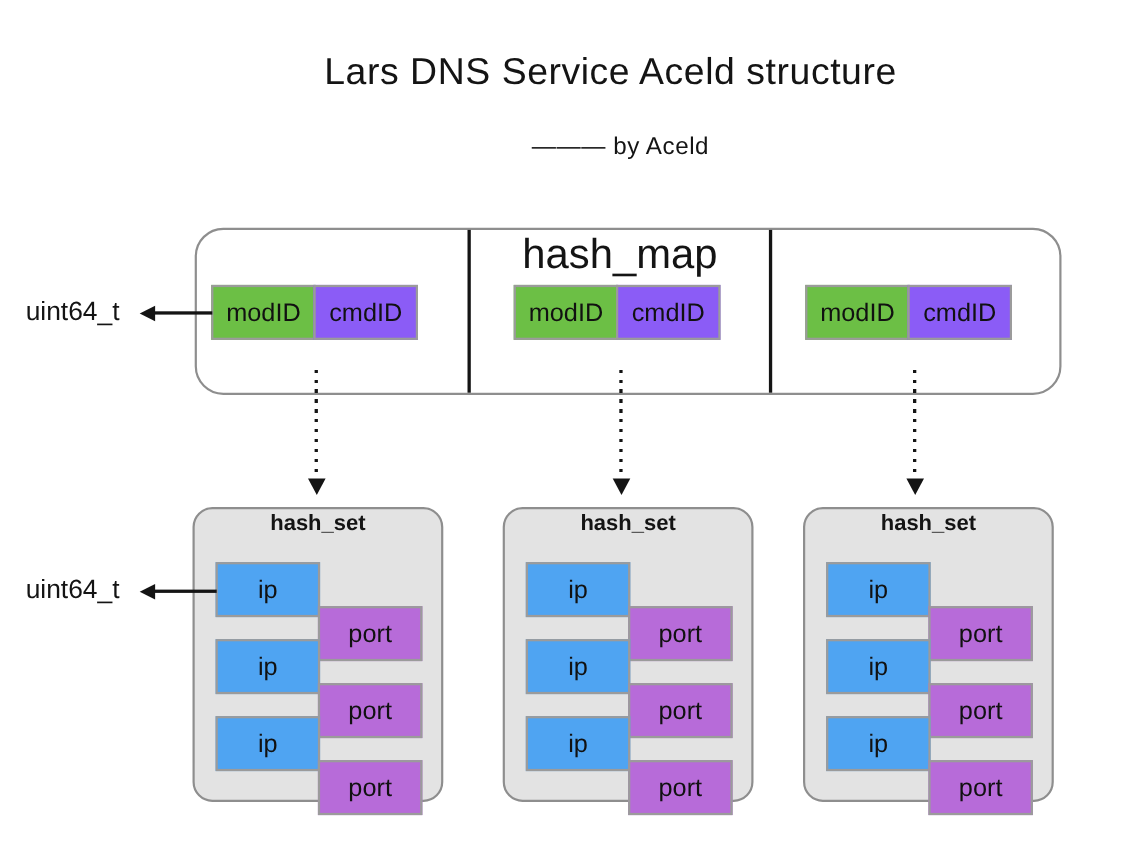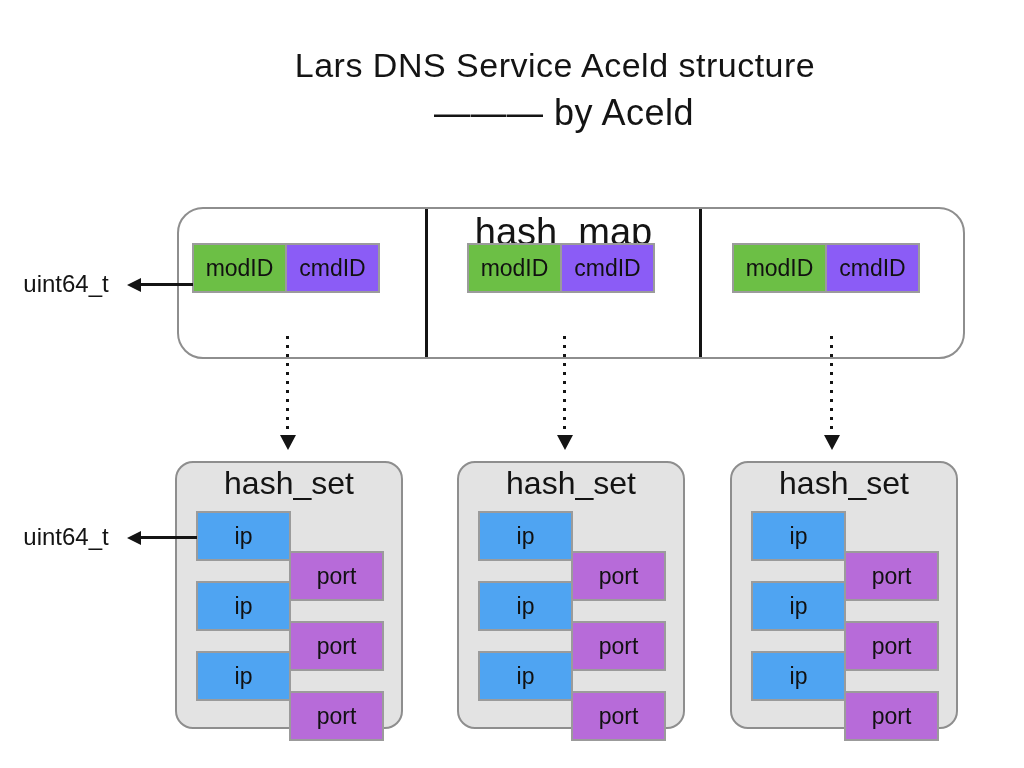--- a/index.html
+++ b/index.html
@@ -4,34 +4,34 @@
 <style>
   html,body{margin:0;padding:0;background:#ffffff;}
   .canvas{
     position:relative;width:1024px;height:768px;background:#ffffff;
     font-family:"Liberation Sans","DejaVu Sans",sans-serif;color:#141414;
     overflow:hidden;
   }
   
   .title{position:absolute;left:120px;top:42px;width:870px;text-align:center;}
   .title-line1{font-size:34px;line-height:47px;letter-spacing:.5px;}
-  .title-line2{font-size:36px;line-height:47px;text-indent:18px;letter-spacing:.5px;}
+  .title-line2{font-size:22px;line-height:47px;text-indent:18px;letter-spacing:.5px;margin-top:20px;}
   
   .uint-label{position:absolute;left:0;width:132px;text-align:center;font-size:24px;line-height:36px;}
   .harrow-line{position:absolute;height:3px;background:#141414;z-index:5;}
   .arrowhead-left{position:absolute;width:0;height:0;z-index:5;
     border-top:7px solid transparent;border-bottom:7px solid transparent;border-right:14px solid #141414;}
   
   .hashmap{
     position:absolute;left:177px;top:207px;width:784px;height:148px;
     background:#ffffff;border:2px solid #8e8e8e;border-radius:26px;
   }
   .vdivider{position:absolute;top:0;width:3px;height:100%;background:#141414;}
   .hm-label{position:absolute;left:249px;top:2px;width:271px;text-align:center;font-size:38px;}
-  .pair{position:absolute;top:34px;display:flex;}
+  .pair{position:absolute;top:50px;display:flex;}
   .cellbox{
     width:91px;height:46px;border:2px solid #9b9b9b;
     display:flex;align-items:center;justify-content:center;
     font-size:23px;color:#111111;
   }
   .cellbox + .cellbox{margin-left:-2px;}
   .mod{background:#6cbf45;}
   .cmd{background:#8b5cf6;}
   
   .dots{
@@ -40,21 +40,21 @@
   }
   .arrowhead-down{
     position:absolute;top:435px;width:0;height:0;z-index:4;
     border-left:8px solid transparent;border-right:8px solid transparent;border-top:15px solid #141414;
   }
   
   .hashset{
     position:absolute;top:461px;width:224px;height:264px;
     background:#e3e3e3;border:2px solid #8e8e8e;border-radius:18px;
   }
-  .hs-label{position:absolute;left:0;top:2px;width:100%;text-align:center;font-size:32px;}
+  .hs-label{position:absolute;left:0;top:2px;width:100%;text-align:center;font-size:20px;font-weight:bold;}
   .hs-row{position:absolute;left:19px;display:flex;}
   .ip{background:#4fa4f2;}
   .port{background:#b76bd9;margin-top:40px;}
 </style>
 </head>
 <body>
 
 <div class="canvas">
 
   <div class="title">

